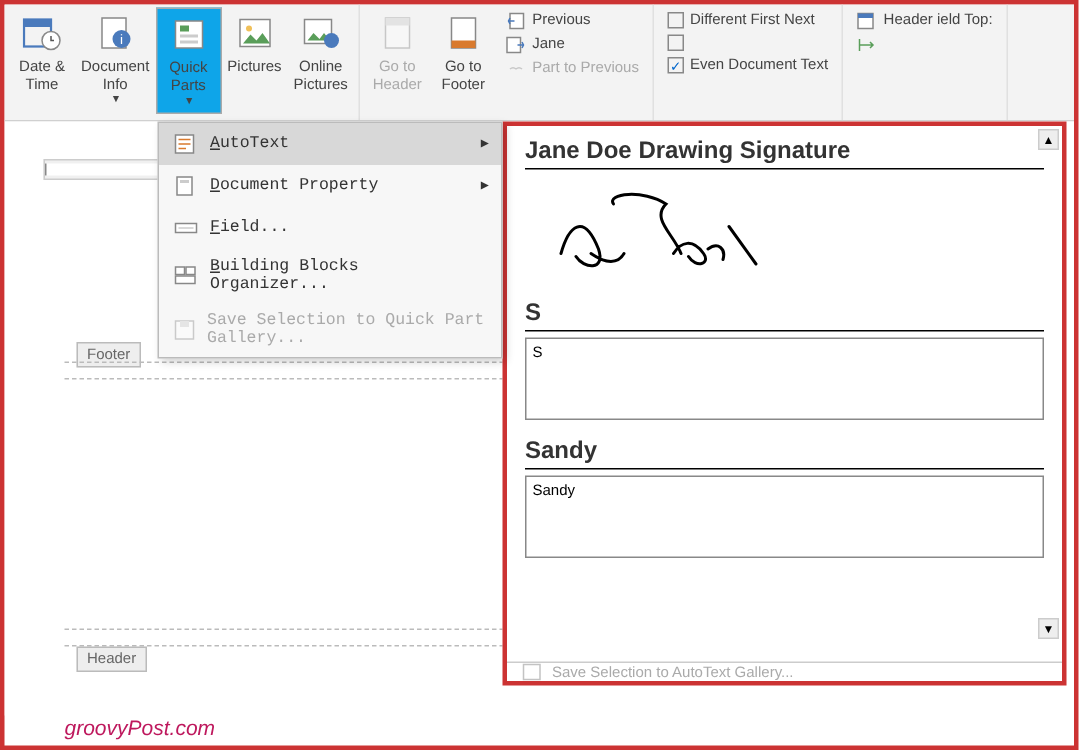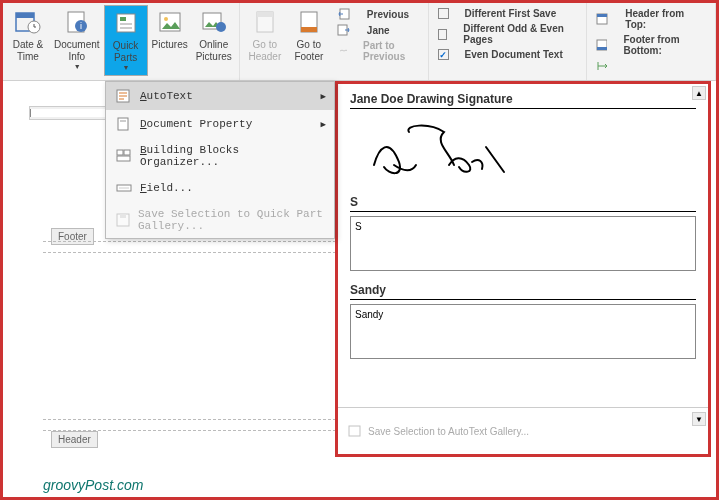--- a/index.html
+++ b/index.html
@@ -4,43 +4,43 @@
 <style>
 * { margin: 0; padding: 0; box-sizing: border-box; }
 body { font-family: 'Segoe UI', Tahoma, sans-serif; font-size: 11px; background: #fff; width: 719px; height: 500px; overflow: hidden; position: relative; border: 3px solid #cc3333; }
 .ribbon { display: flex; background: #f3f3f3; height: 78px; border-bottom: 1px solid #d0d0d0; }
 .ribbon-group { display: flex; align-items: flex-start; padding: 2px 3px; border-right: 1px solid #e0e0e0; }
 .ribbon-btn { display: flex; flex-direction: column; align-items: center; justify-content: flex-start; text-align: center; padding: 3px 4px; min-width: 44px; color: #444; font-size: 10px; line-height: 1.2; cursor: pointer; }
 .ribbon-btn .icon-box { width: 28px; height: 28px; margin-bottom: 3px; display: flex; align-items: center; justify-content: center; }
 .ribbon-btn.active { background: #0ea5e9; border: 1px solid #aaa; }
 .ribbon-btn.disabled { color: #aaa; }
 .ribbon-stack { display: flex; flex-direction: column; padding: 2px 4px; gap: 2px; }
-.stack-item { display: flex; align-items: center; gap: 16px; font-size: 10px; color: #444; padding: 1px 2px; font-weight: bold; }
+.stack-item { display: flex; gap: 4px; font-size: 10px; color: #444; padding: 1px 2px; }
 .stack-item.disabled { color: #aaa; }
 .chk { width: 11px; height: 11px; border: 1px solid #888; display: inline-flex; align-items: center; justify-content: center; font-size: 9px; color: #0066cc; }
 .dropdown-menu { position: absolute; top: 78px; left: 102px; width: 230px; background: #f7f7f7; border: 1px solid #bbb; box-shadow: 2px 2px 6px rgba(0,0,0,0.2); z-index: 10; font-family: Liberation Mono, monospace; }
 .menu-item { display: flex; align-items: center; padding: 6px 10px; font-size: 11px; color: #333; gap: 8px; position: relative; }
 .menu-item.hover { background: #d8d8d8; }
 .menu-item.disabled { color: #aaa; align-items: center; }
 .menu-item .arrow { position: absolute; right: 8px; font-size: 9px; }
 .menu-icon { width: 16px; height: 16px; display: flex; align-items: center; justify-content: center; }
 .flyout { position: absolute; top: 78px; left: 332px; right: 5px; bottom: 40px; border: 3px solid #cc3333; background: #fff; display: flex; flex-direction: column; z-index: 5; }
 .flyout-body { flex: 1; padding: 8px 12px; overflow-y: auto; position: relative; }
-.gallery-heading { font-weight: bold; font-size: 12px; color: #333; margin-bottom: 4px; border-bottom: 1px solid #000; padding-bottom: 2px; }
+.gallery-heading { font-weight: bold; font-size: 16px; color: #333; margin-bottom: 4px; border-bottom: 1px solid #000; padding-bottom: 2px; }
 .gallery-preview { border: 1px solid #888; min-height: 55px; padding: 4px; margin-bottom: 12px; font-size: 10px; background: #fff; }
 .signature-svg { width: 180px; height: 60px; }
-.flyout-footer { border-top: 1px solid #ccc; padding: 17px 10px; font-size: 10px; color: #aaa; display: flex; align-items: center; gap: 6px; }
+.flyout-footer { border-top: 1px solid #ccc; padding: 0 10px; font-size: 10px; color: #aaa; display: flex; align-items: center; gap: 6px; }
 .scroll-arrow { position: absolute; right: 2px; width: 14px; height: 14px; background: #eee; border: 1px solid #ccc; display: flex; align-items: center; justify-content: center; font-size: 8px; }
 .scroll-up { top: 2px; }
 .doc-bg { position: absolute; top: 78px; left: 0; right: 0; bottom: 20px; background: #fff; }
 .ruler { position: absolute; top: 103px; left: 26px; width: 90px; height: 14px; background: #f0f0f0; border: 1px solid #ccc; }
 .ruler::before { content: ''; position: absolute; left: 0; right: 0; top: 2px; bottom: 2px; background: #fff; border-left: 1px solid #888; border-right: 1px solid #888; }
 .section-label { position: absolute; border: 1px solid #bbb; background: #eee; padding: 2px 6px; font-size: 10px; color: #666; }
 .dotted { position: absolute; left: 40px; right: 380px; border-top: 1px dashed #bbb; border-bottom: 1px dashed #bbb; height: 12px; }
-.watermark { position: absolute; bottom: 4px; left: 40px; font-size: 14px; color: #0f766e; font-style: italic; }
+.watermark { position: absolute; bottom: 4px; left: 40px; font-size: 14px; color: #be185d; font-style: italic; }
 .caret { font-size: 7px; margin-left: 1px; }
 </style>
 </head>
 <body>
 
 <div class="ribbon">
   <div class="ribbon-group">
     <div class="ribbon-btn">
       <div class="icon-box">
           <svg width="26" height="24">
@@ -135,47 +135,39 @@
             <path d="M3 6 a3 3 0 0 1 4 0 m0 0 a3 3 0 0 1 4 0" stroke="#888" fill="none"></path>
           </svg>
           <span>Part to Previous</span>
         </div>
     </div>
   </div>
   <div class="ribbon-group">
     <div class="ribbon-stack">
       <div class="stack-item">
           <span class="chk"></span>
-          <span>Different First Save</span>
+          <span>Different First Next</span>
         </div>
       <div class="stack-item">
           <span class="chk"></span>
-          <span>Different Odd &amp; Even Pages</span>
         </div>
       <div class="stack-item">
           <span class="chk">✓</span>
           <span>Even Document Text</span>
         </div>
     </div>
   </div>
   <div class="ribbon-group">
     <div class="ribbon-stack">
       <div class="stack-item">
           <svg width="14" height="12">
             <rect x="1" y="1" width="10" height="10" fill="#fff" stroke="#888"></rect>
             <rect x="1" y="1" width="10" height="3" fill="#4a7abc"></rect>
           </svg>
-          <span>Header from Top:</span>
-        </div>
-      <div class="stack-item">
-          <svg width="14" height="12">
-            <rect x="1" y="1" width="10" height="10" fill="#fff" stroke="#888"></rect>
-            <rect x="1" y="8" width="10" height="3" fill="#4a7abc"></rect>
-          </svg>
-          <span>Footer from Bottom:</span>
+          <span>Header ield Top:</span>
         </div>
       <div class="stack-item">
           <svg width="14" height="12">
             <path d="M2 2 v8 M2 6 h9 m-2 -2 l2 2 l-2 2" stroke="#5a9e5a" fill="none"></path>
           </svg>
         </div>
     </div>
   </div>
 </div>
 
@@ -202,36 +194,36 @@
         <svg width="16" height="14">
           <rect x="2" y="1" width="10" height="12" fill="#fff" stroke="#888"></rect>
           <rect x="4" y="3" width="6" height="2" fill="#ccc"></rect>
         </svg>
       </span>
     <span><u>D</u>ocument Property</span>
     <span class="arrow">▶</span>
   </div>
   <div class="menu-item">
     <span class="menu-icon">
+        <svg width="16" height="10">
+          <rect x="1" y="2" width="14" height="6" fill="#fff" stroke="#888"></rect>
+          <path d="M3 5 h10" stroke="#ccc"></path>
+        </svg>
+      </span>
+    <span><u>F</u>ield...</span>
+  </div>
+  <div class="menu-item">
+    <span class="menu-icon">
         <svg width="16" height="14">
           <rect x="1" y="1" width="6" height="5" fill="#fff" stroke="#888"></rect>
           <rect x="8" y="1" width="6" height="5" fill="#fff" stroke="#888"></rect>
           <rect x="1" y="7" width="13" height="5" fill="#fff" stroke="#888"></rect>
         </svg>
       </span>
     <span><u>B</u>uilding Blocks Organizer...</span>
-  </div>
-  <div class="menu-item">
-    <span class="menu-icon">
-        <svg width="16" height="10">
-          <rect x="1" y="2" width="14" height="6" fill="#fff" stroke="#888"></rect>
-          <path d="M3 5 h10" stroke="#ccc"></path>
-        </svg>
-      </span>
-    <span><u>F</u>ield...</span>
   </div>
   <div class="menu-item disabled">
     <span class="menu-icon">
         <svg width="14" height="14" opacity="0.4">
           <rect x="1" y="1" width="12" height="12" fill="#fff" stroke="#888"></rect>
           <rect x="4" y="1" width="6" height="4" fill="#ccc"></rect>
         </svg>
       </span>
     <span>Save Selection to Quick Part Gallery...</span>
   </div>

